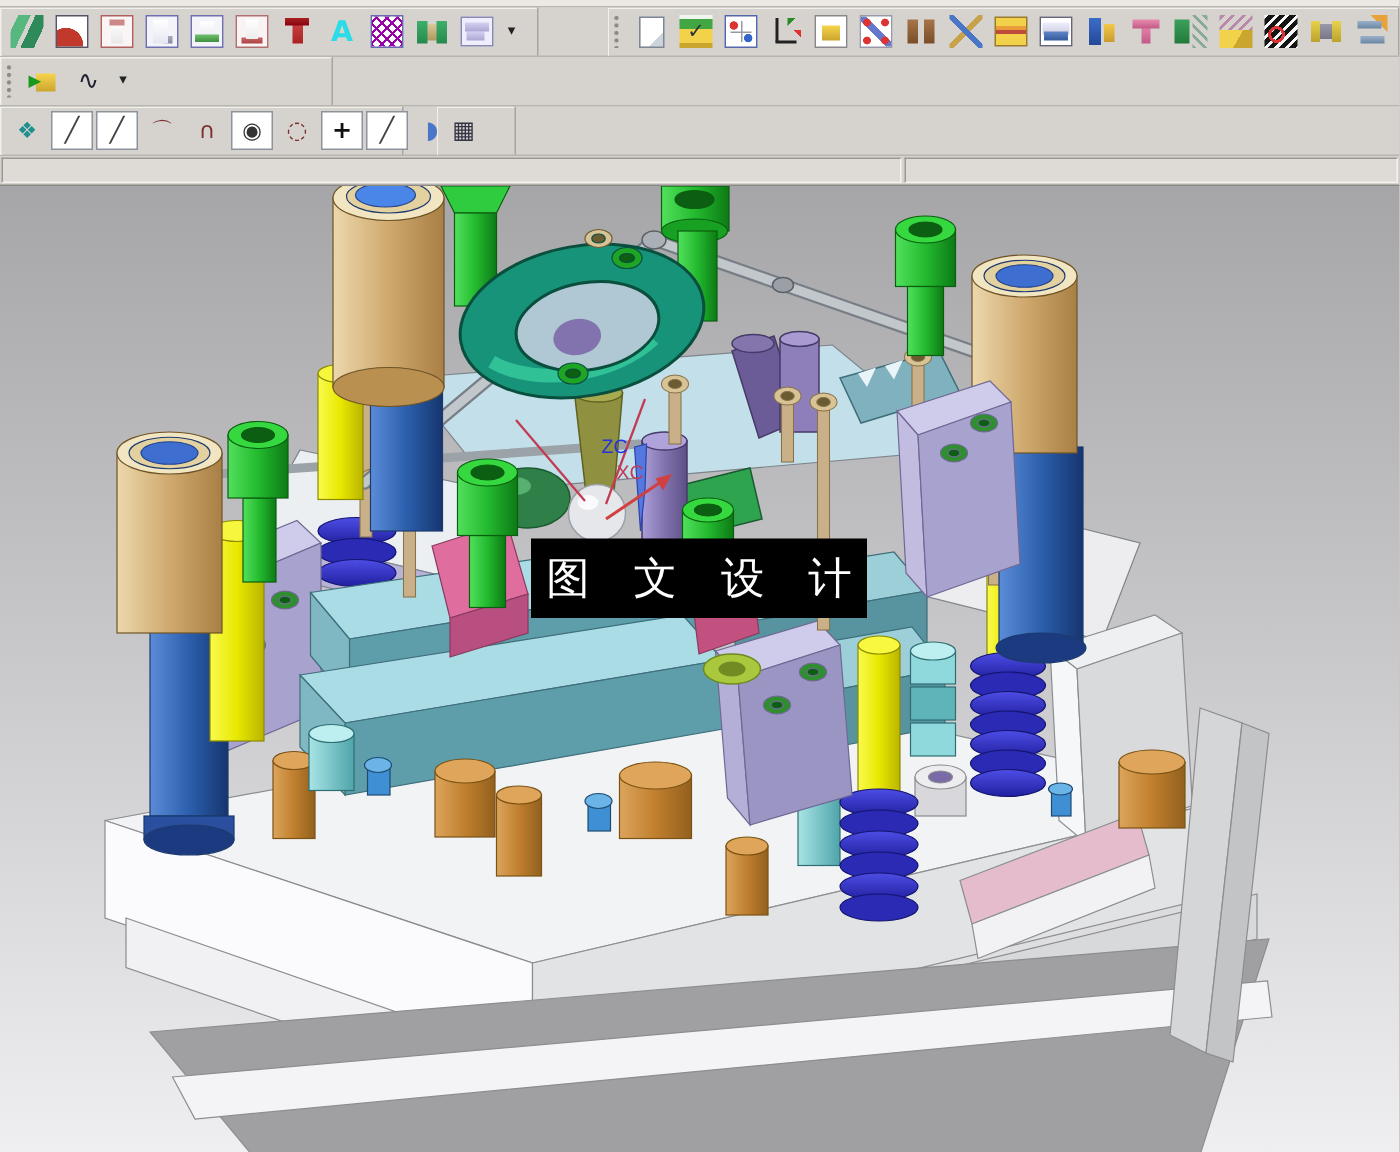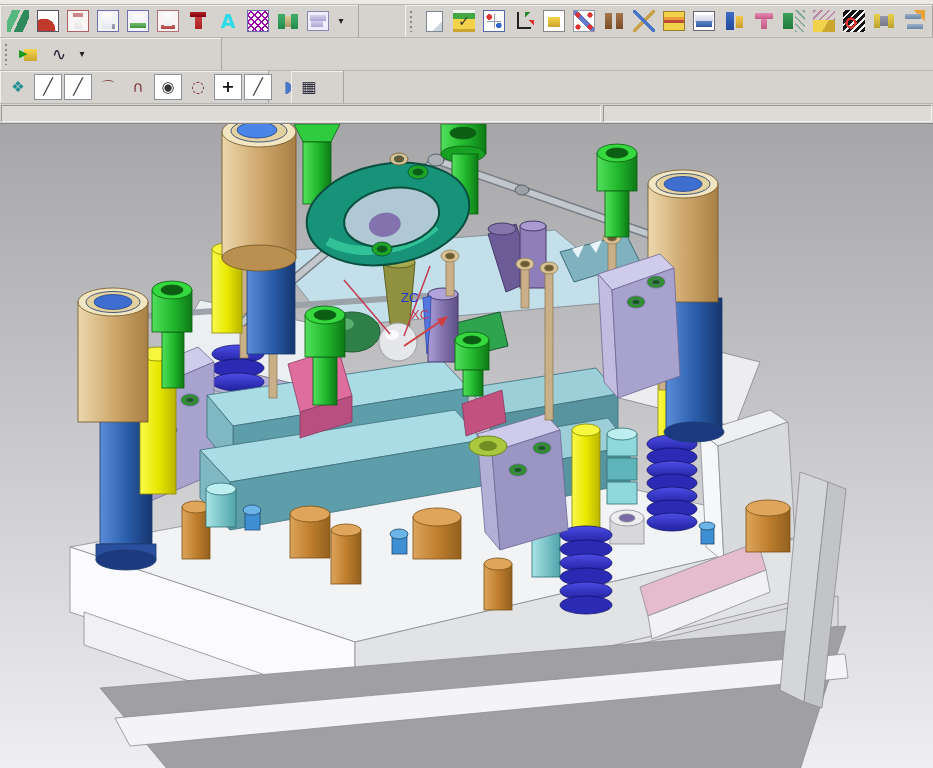--- a/index.html
+++ b/index.html
@@ -588,13 +588,14 @@
   </g>
   <g>
     <polygon points="423,296 431,294 430,324 427,352" fill="#5577e0" stroke="#2a44aa" stroke-width="0.8"></polygon>
     <line x1="404" y1="344" x2="444" y2="317" stroke="#d04040" stroke-width="2"></line>
     <polygon points="448,314 437,317 442,325" fill="#d04040"></polygon>
     <text x="401" y="300" font-size="13" font-family="Liberation Sans, sans-serif" fill="#2233dd">ZC</text>
     <text x="411" y="317" font-size="13" font-family="Liberation Sans, sans-serif" fill="#c23b52">XC</text>
   </g>
 </svg>
 
+<div class="watermark">图 文 设 计</div>
 </div>
 
 </body></html>

